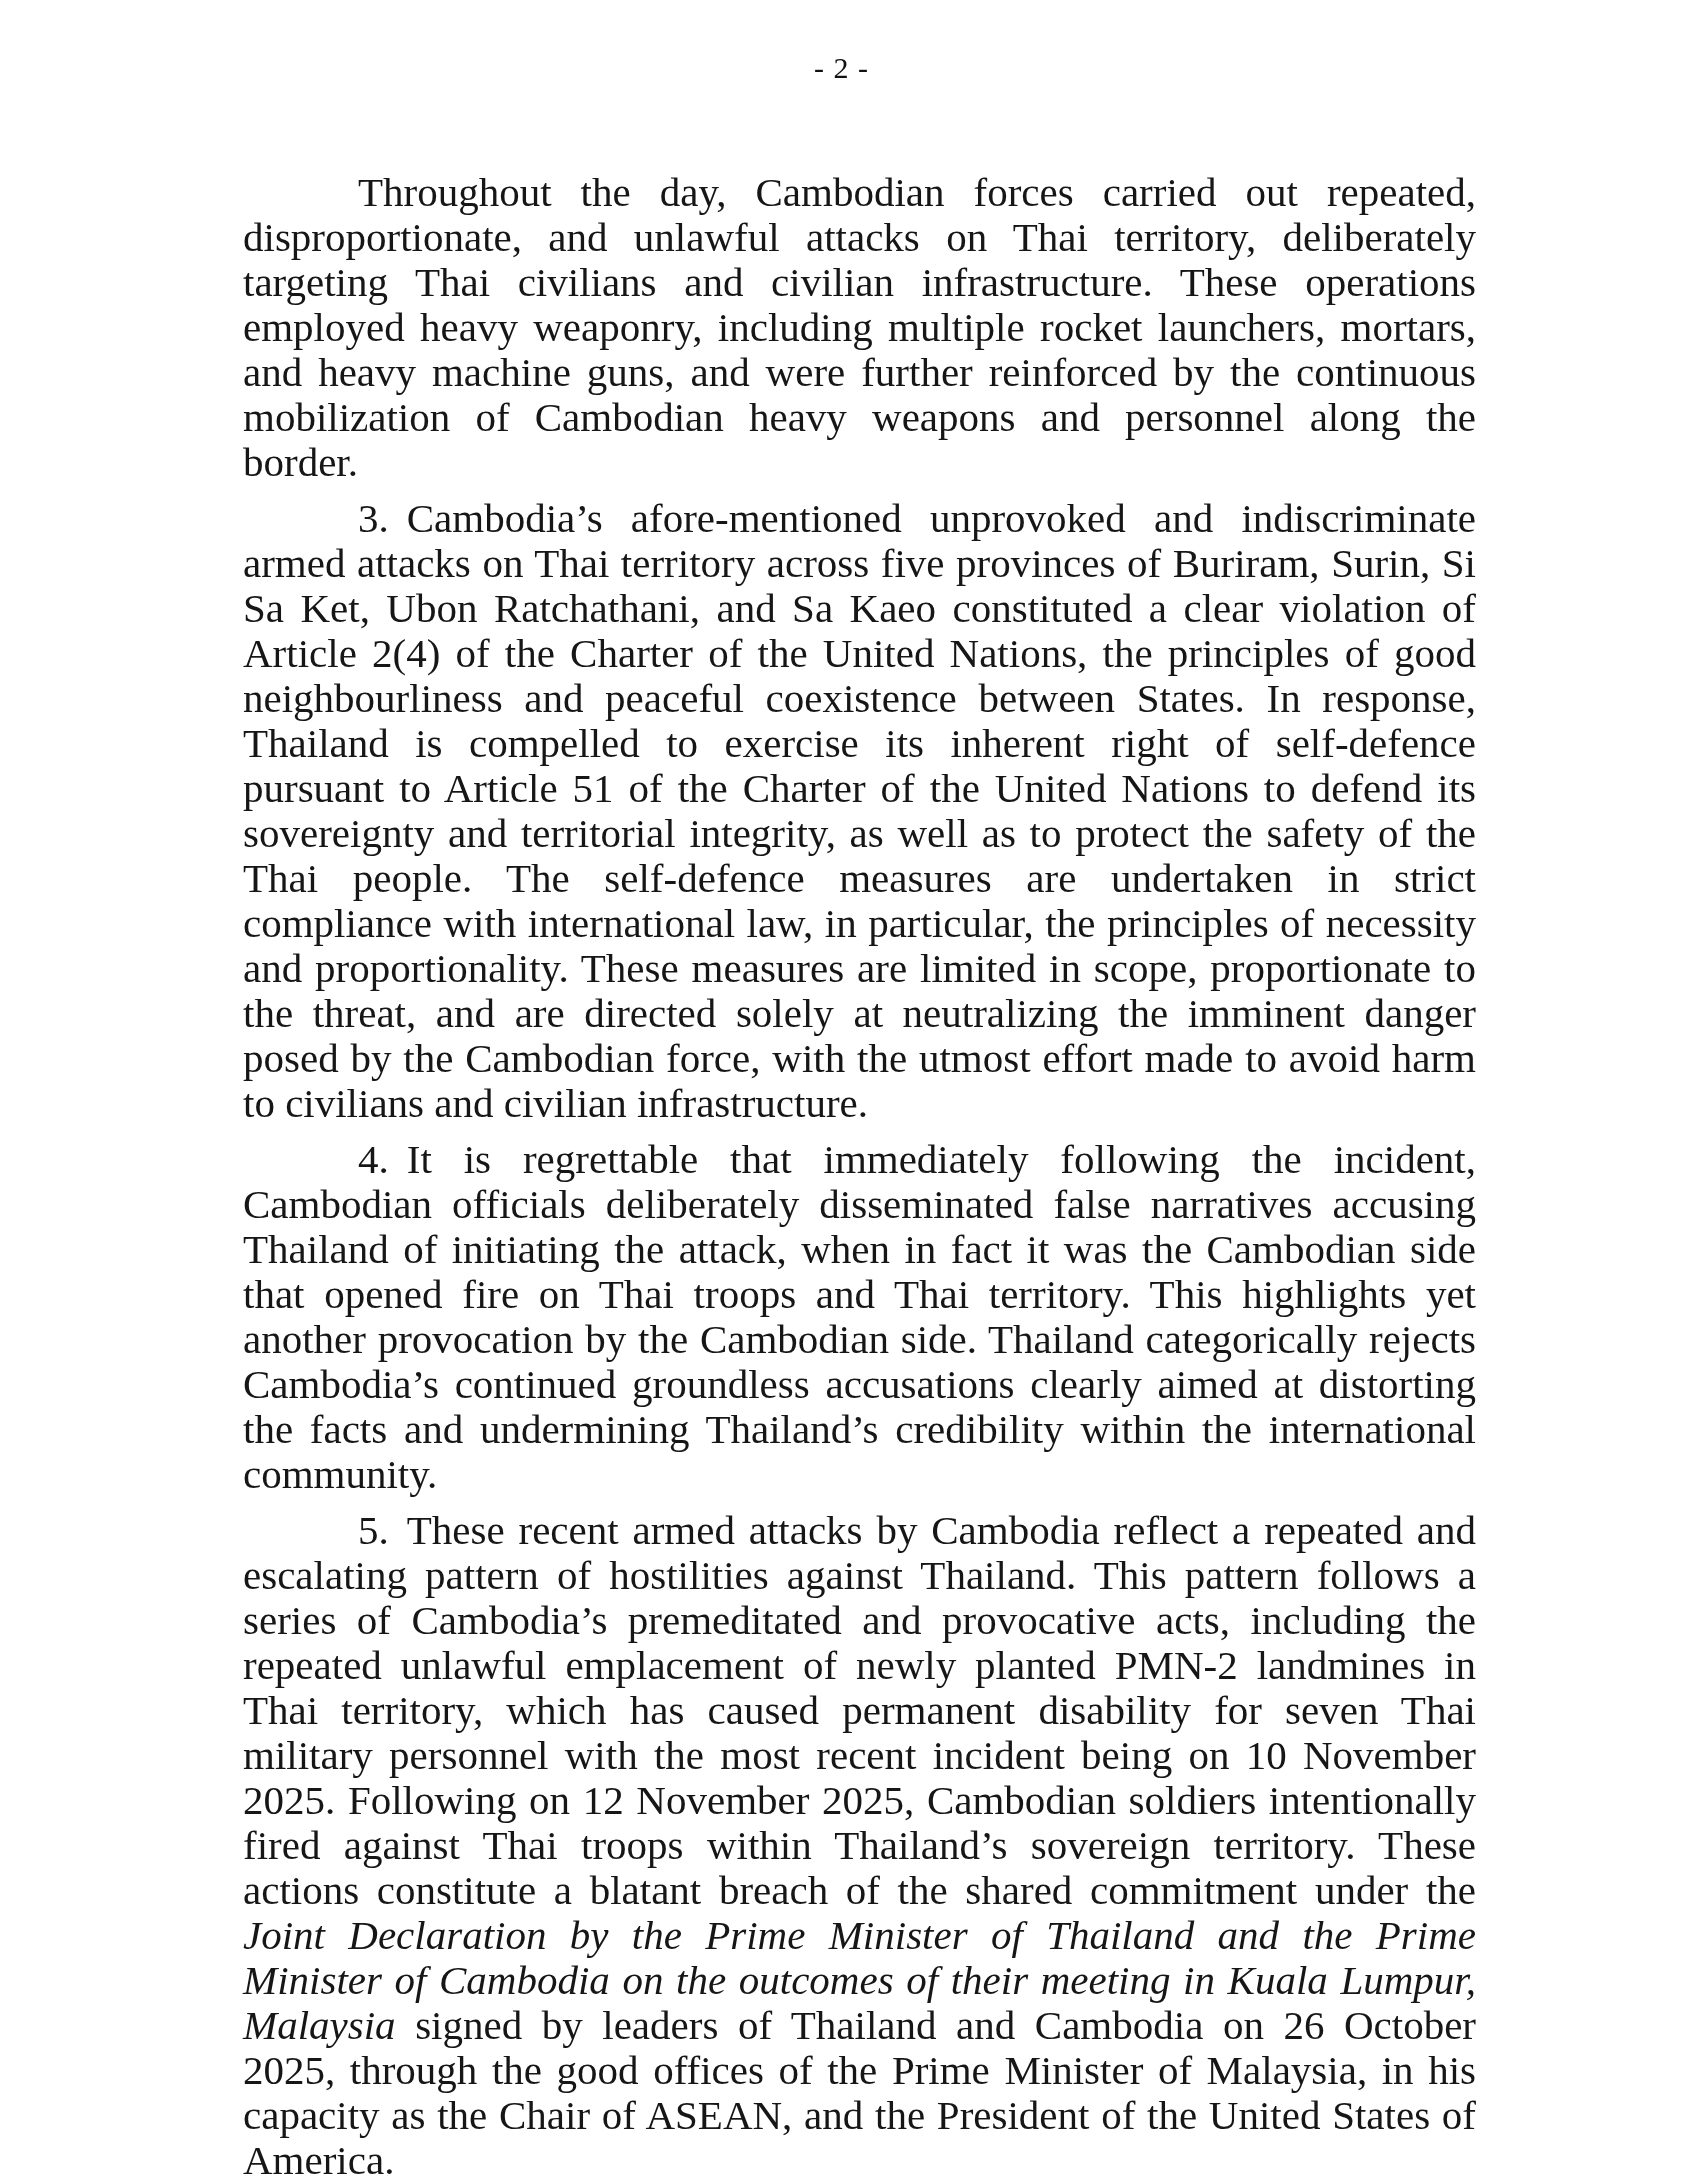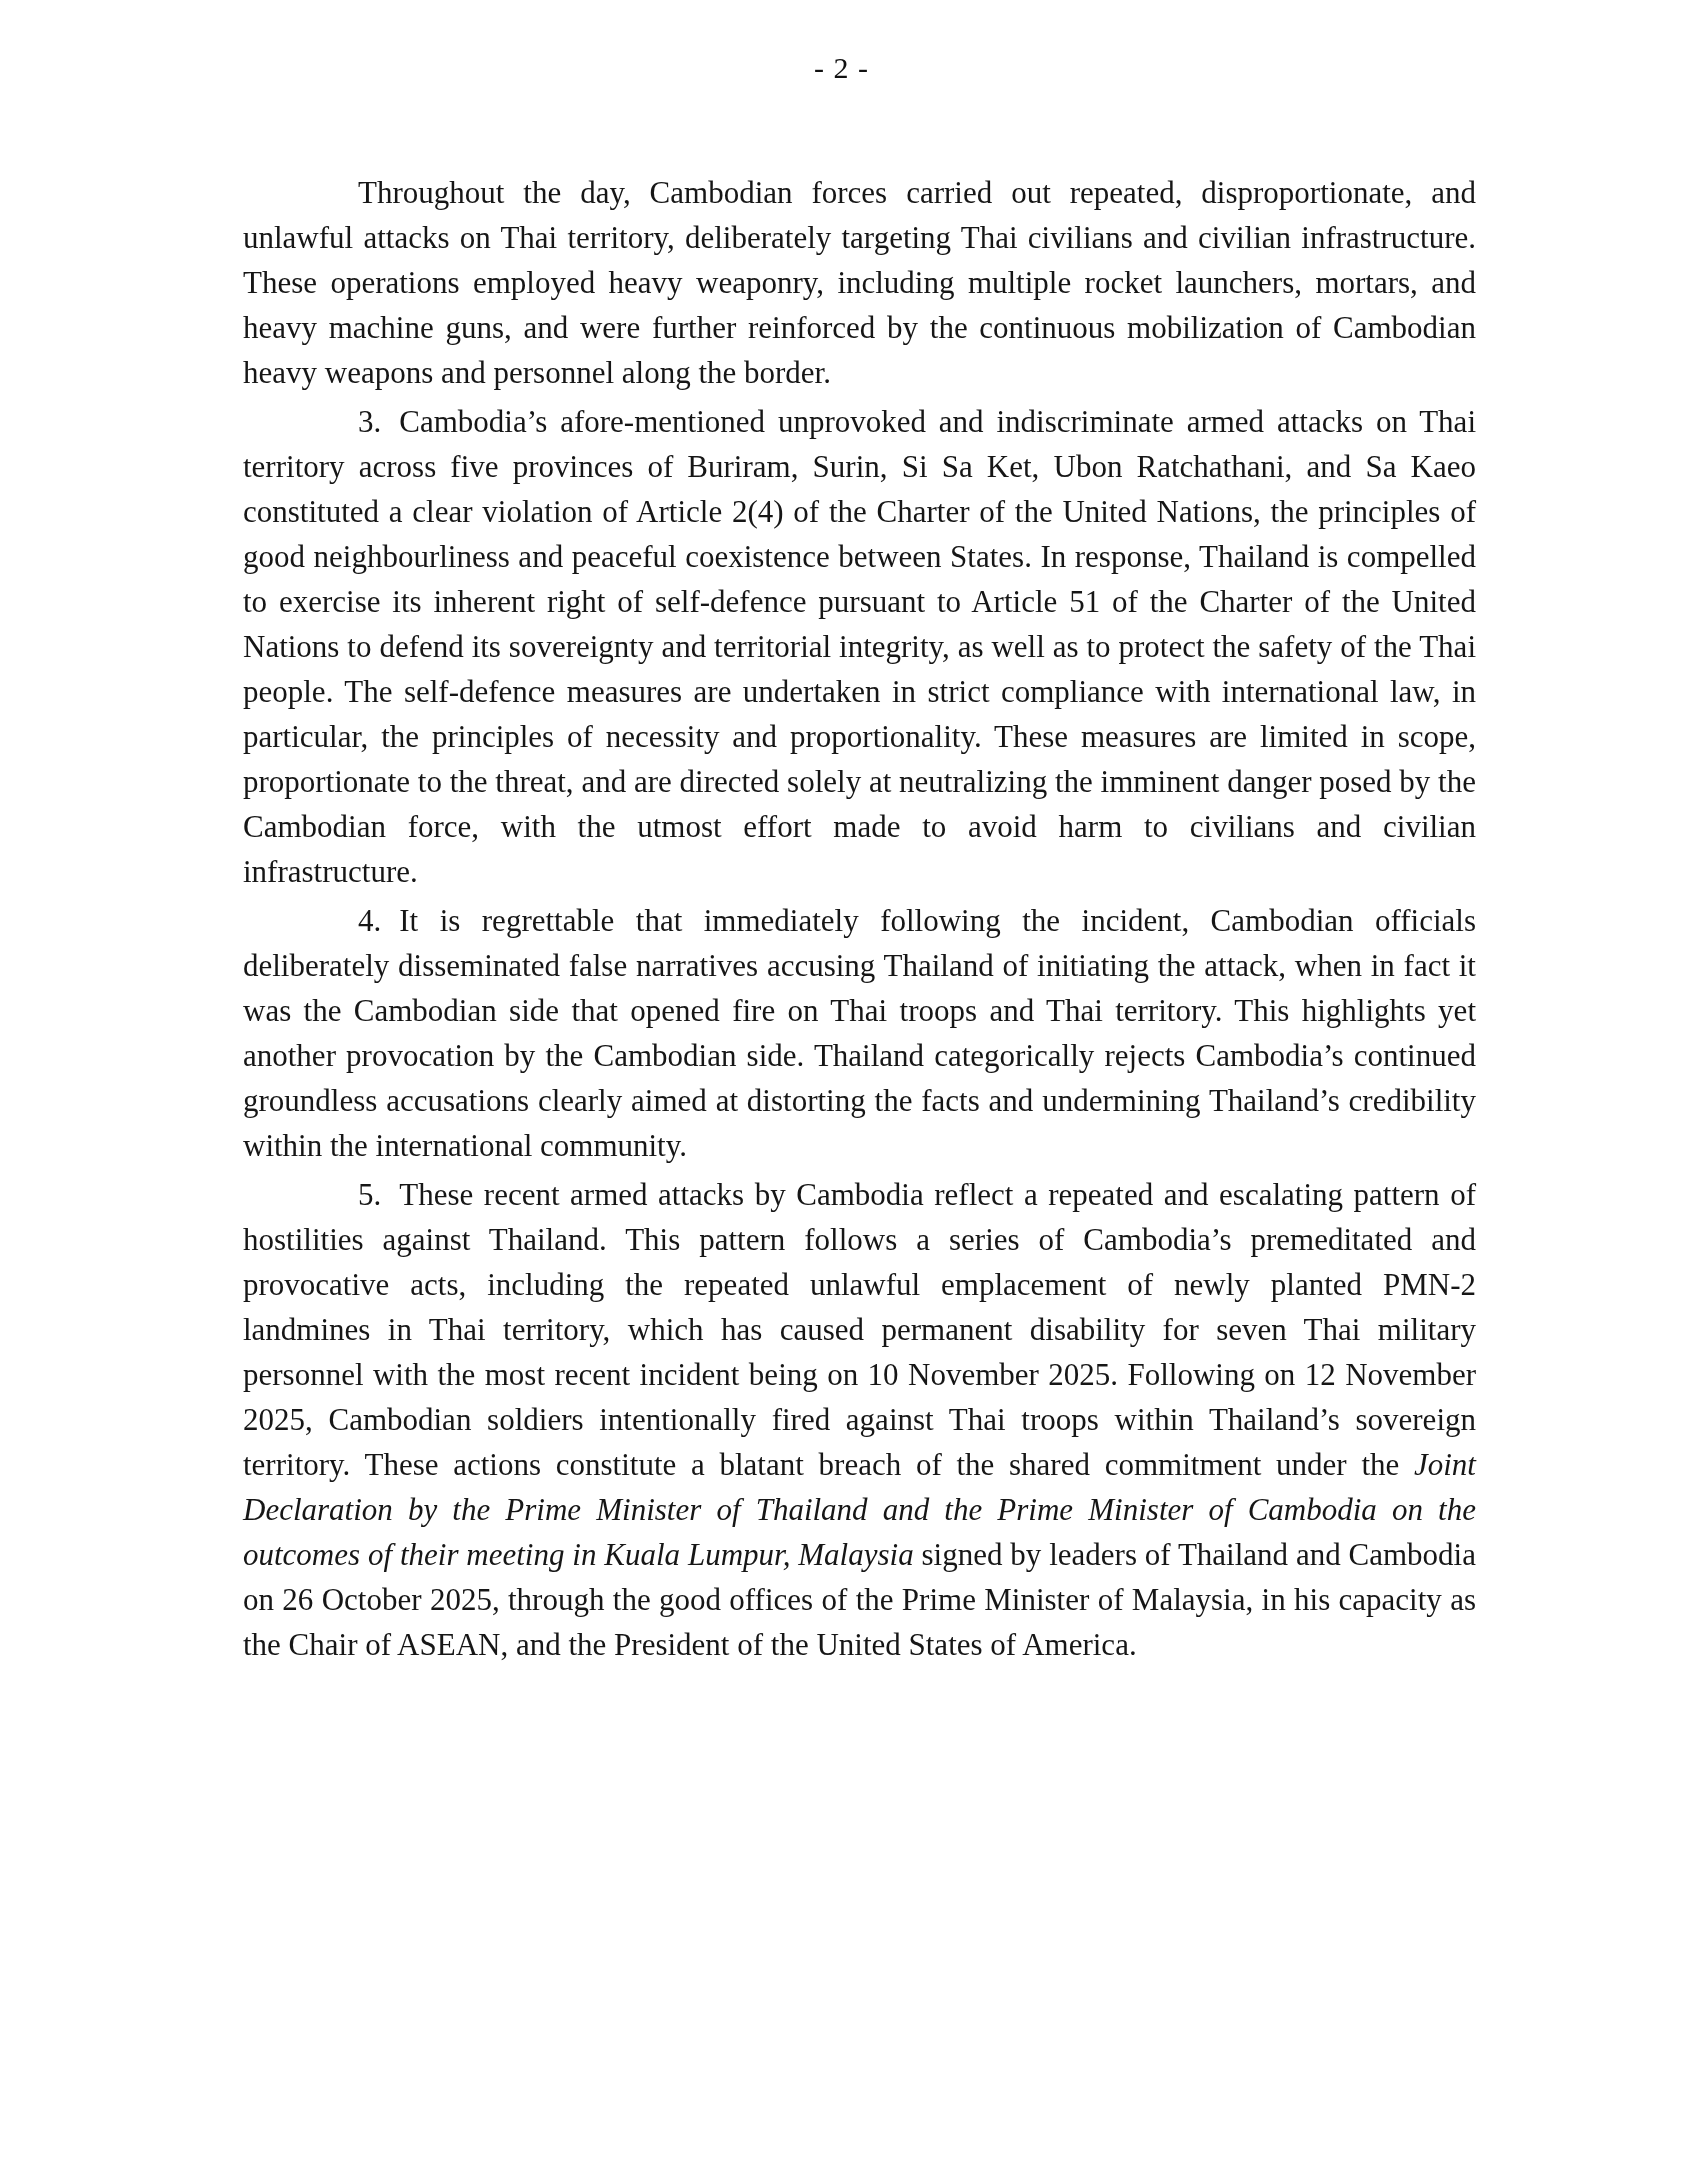--- a/index.html
+++ b/index.html
@@ -30,29 +30,29 @@
   .body-block {
     position: absolute;
     top: 170px;
     left: 243px;
     width: 1233px;
   }
   p.para {
     margin: 0 0 0 0;
     text-align: justify;
     text-justify: inter-word;
-    font-size: 31px;
+    font-size: 41px;
     line-height: 45px;
     text-indent: 115px;
     color: #161616;
     hyphens: none;
     -webkit-hyphens: none;
   }
   p.para + p.para {
-    margin-top: 4px;
+    margin-top: 11px;
   }
   .num {
     
     padding-right: 18px;
   }
   .ital {
     font-style: italic;
   }
 </style>
 </head>

